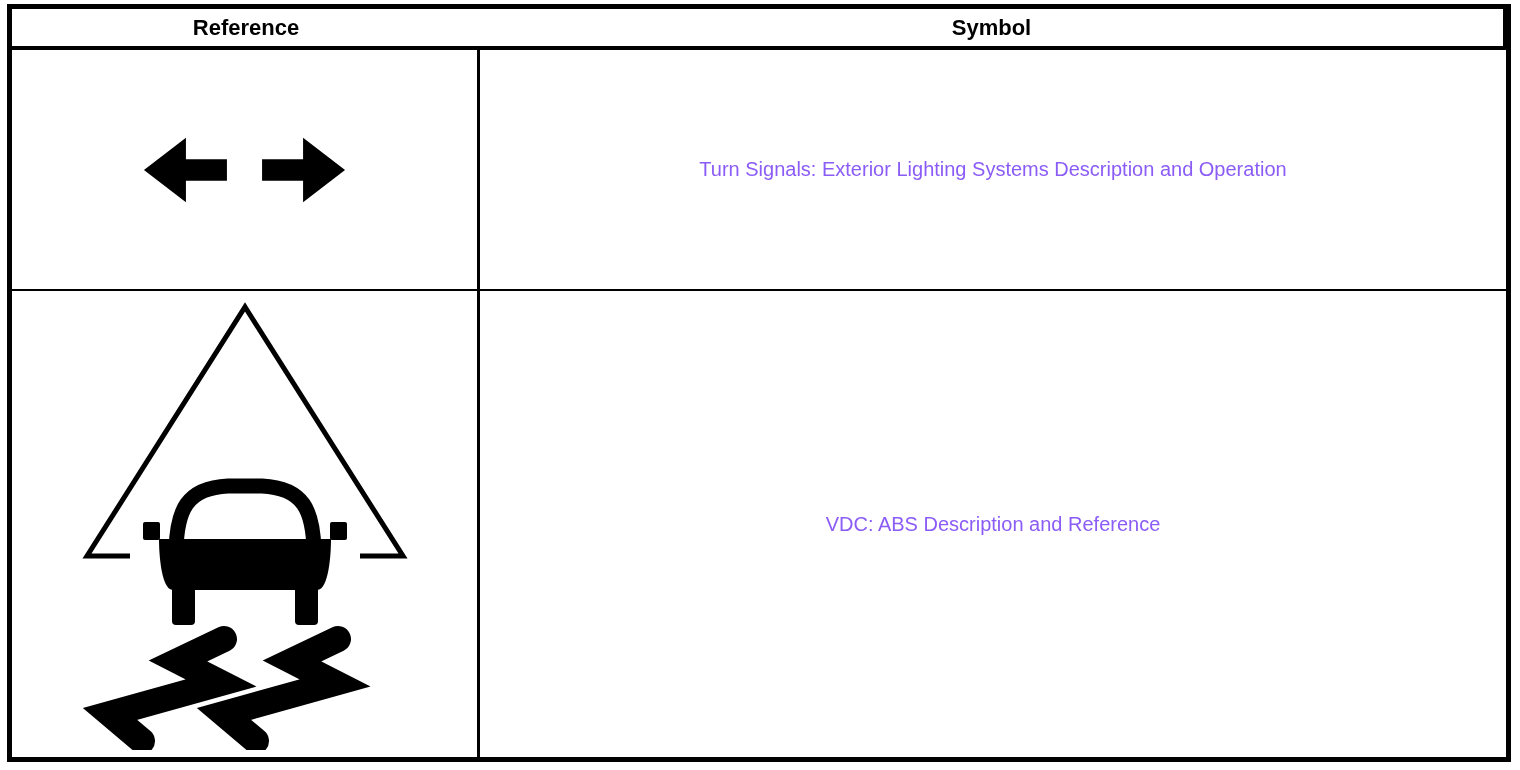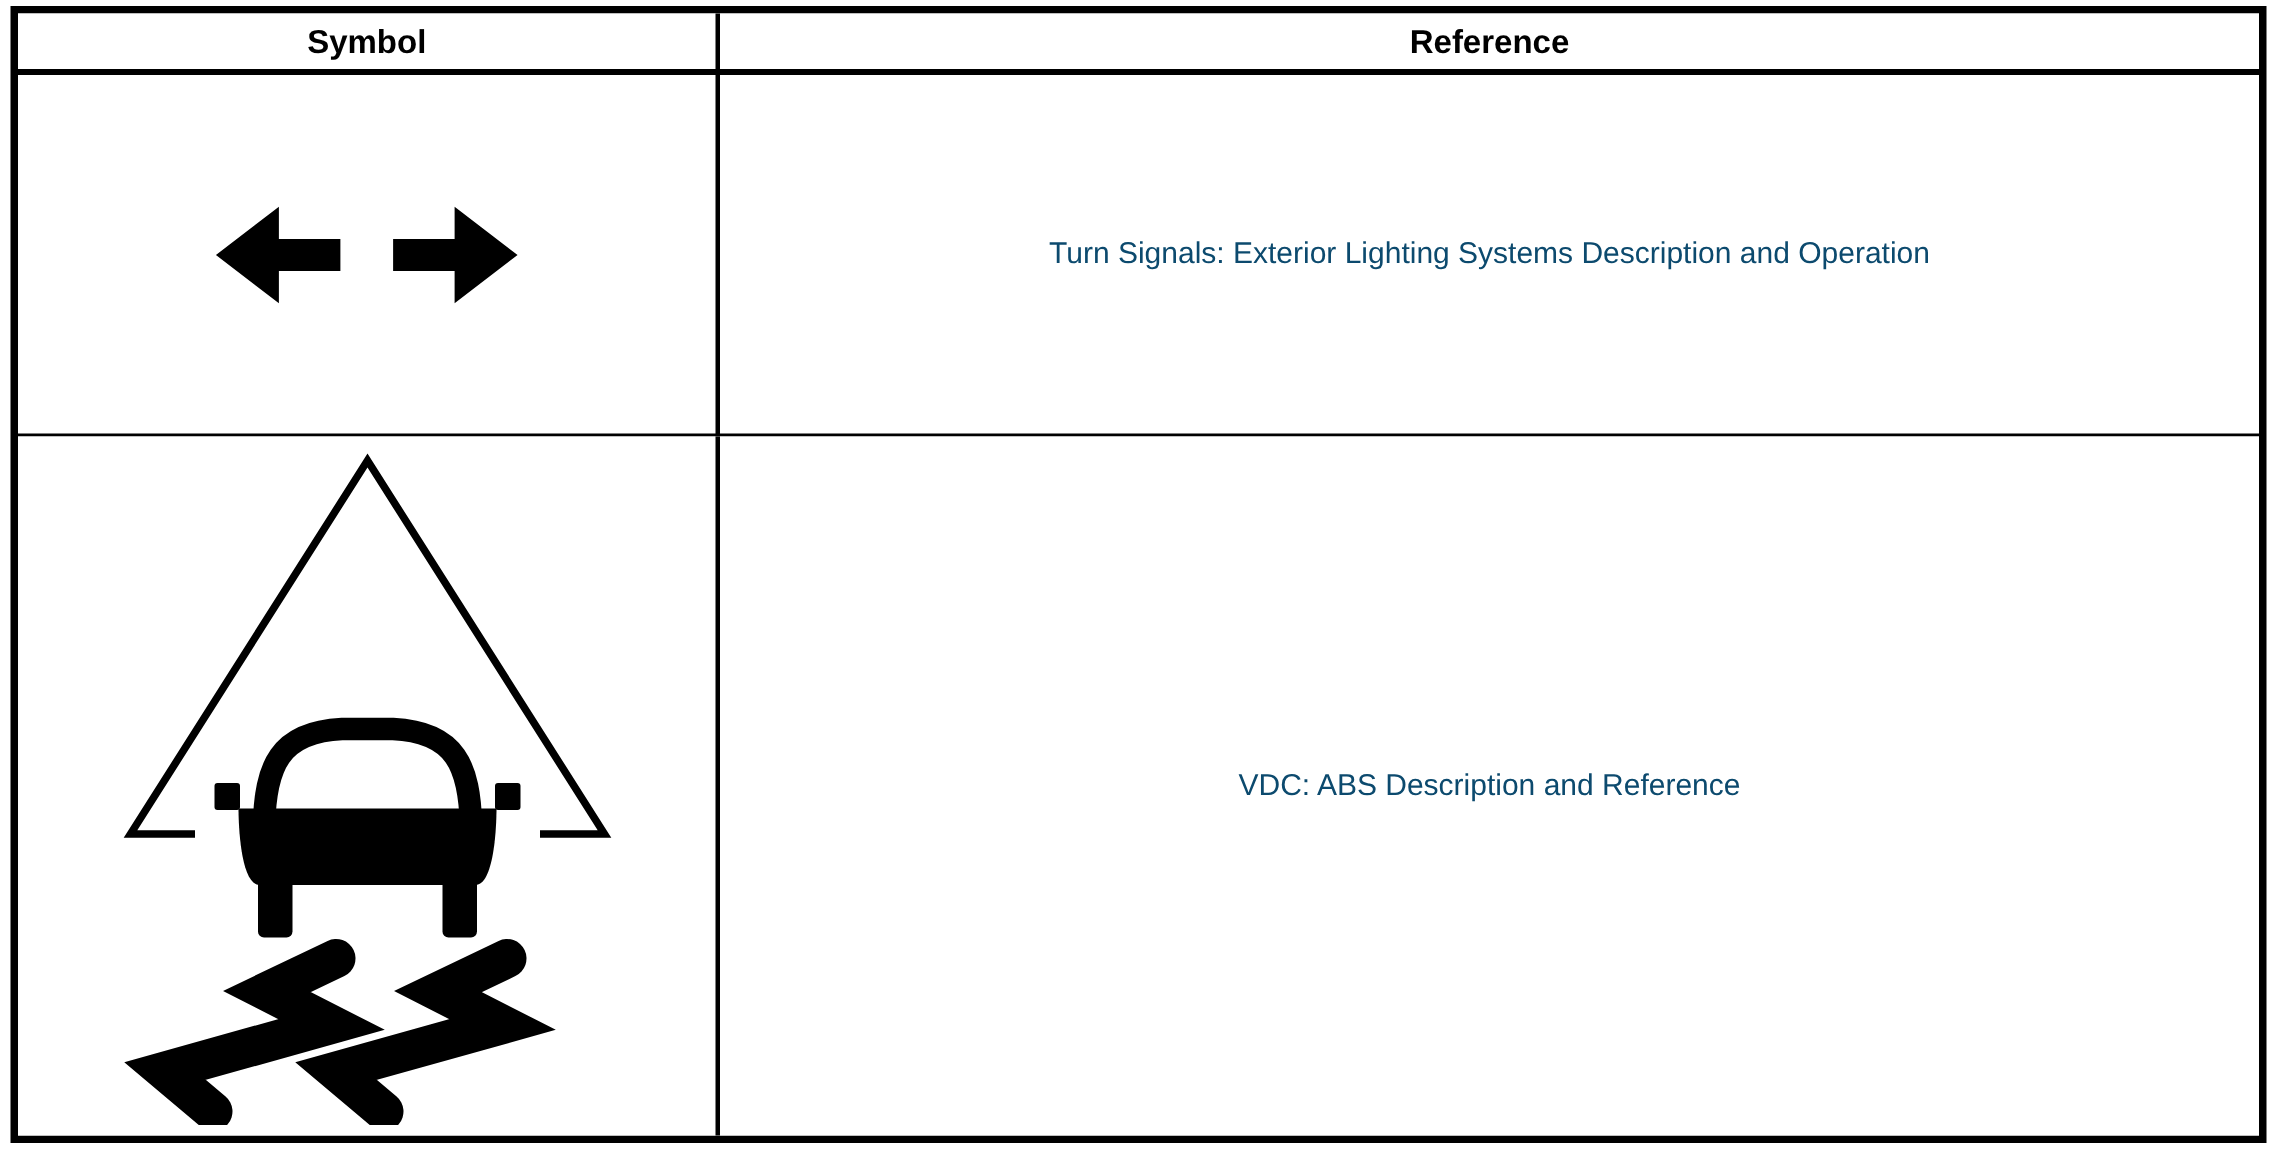--- a/index.html
+++ b/index.html
@@ -32,35 +32,35 @@
   }
   .col1  { border-right: 3px solid #000; }
   .hdr   { border-bottom: 4px solid #000; font-weight: bold; font-size: 22px; }
   .row1  { border-bottom: 2px solid #000; }
 
   .ref-text {
     font-size: 20px;
     line-height: 1.25;
     text-align: left;
     padding: 0 30px;
-    color: #0c4a6e;
+    color: #8b5cf6;
   }
   svg { display: block; }
 </style>
 </head>
 <body>
 
 <div class="page">
   <div class="ref-table">
 
+    <div class="cell hdr">
+      <span>Reference</span>
+    </div>
     <div class="cell col1 hdr">
       <span>Symbol</span>
-    </div>
-    <div class="cell hdr">
-      <span>Reference</span>
     </div>
 
     <div class="cell col1 row1">
       <svg width="205" height="68" viewBox="0 0 210 68" aria-hidden="true">
         <path d="M2 34 L45 1 L45 23 L87 23 L87 45 L45 45 L45 67 Z" fill="#000"></path>
         <path d="M208 34 L165 1 L165 23 L123 23 L123 45 L165 45 L165 67 Z" fill="#000"></path>
       </svg>
     </div>
     <div class="cell row1">
       <span class="ref-text">Turn Signals: Exterior Lighting Systems Description and Operation</span>

